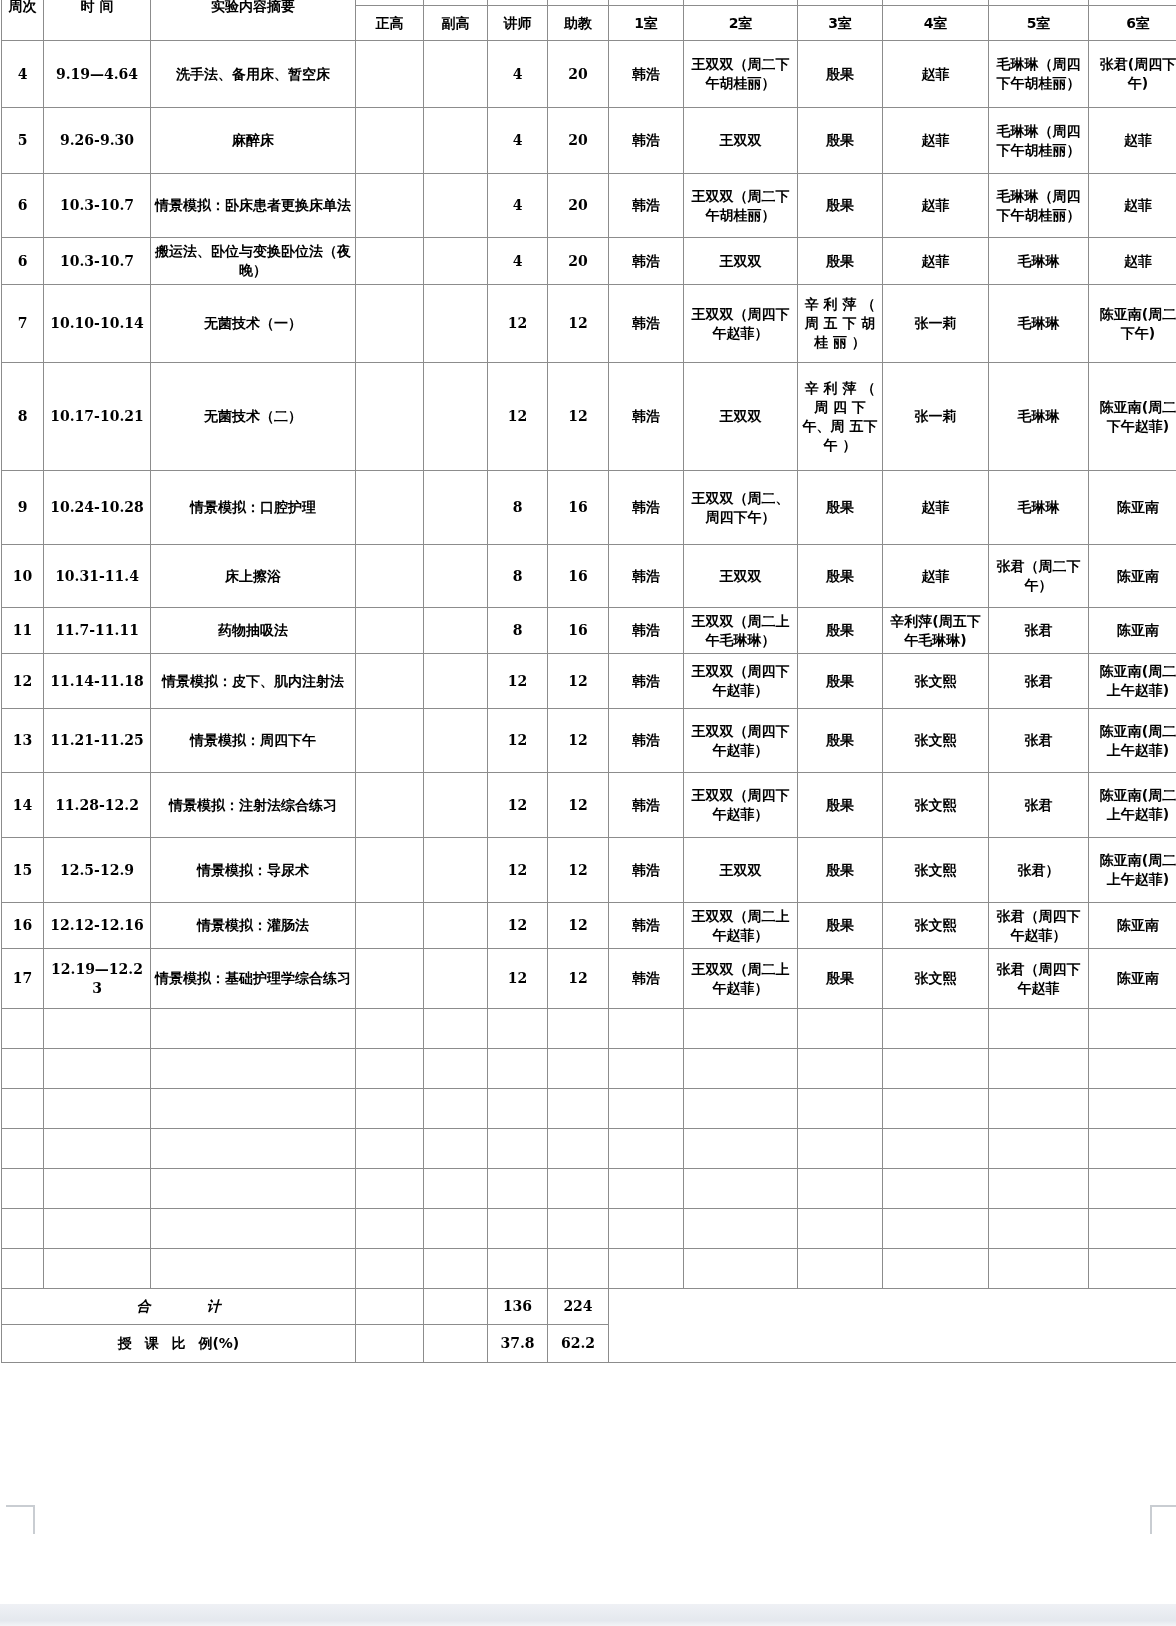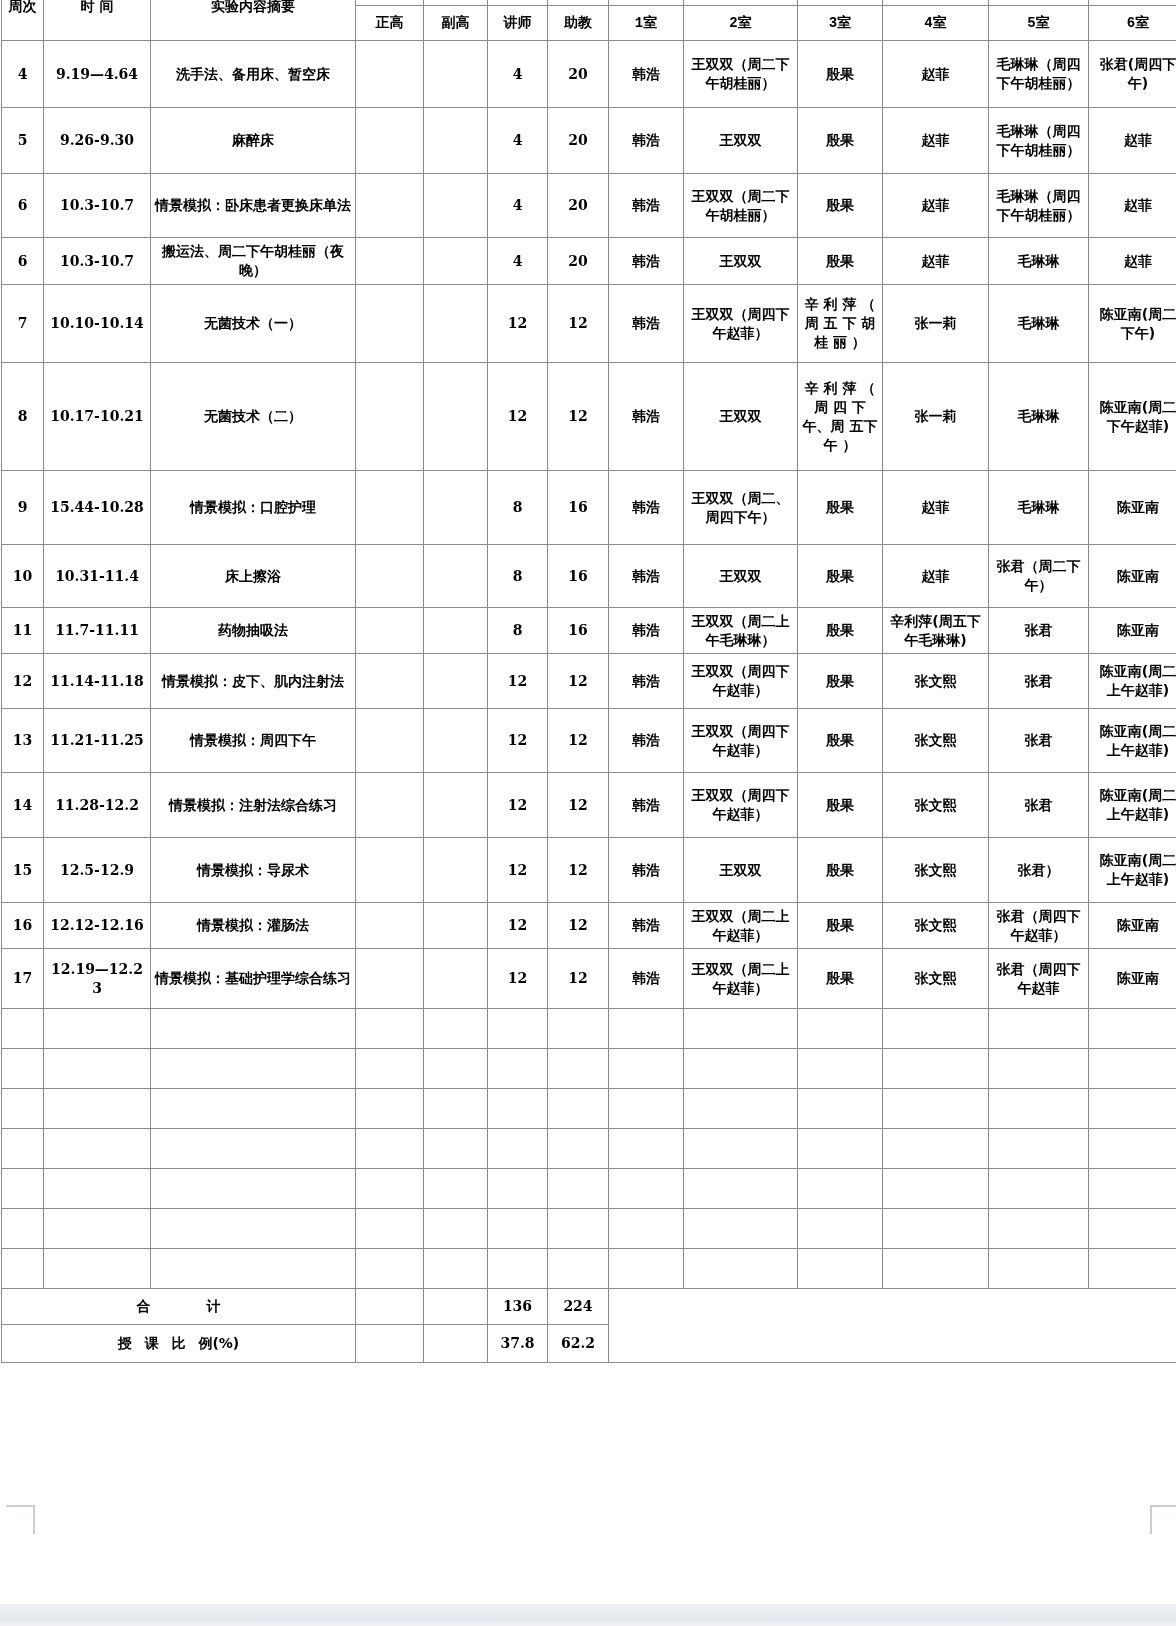--- a/index.html
+++ b/index.html
@@ -2,28 +2,28 @@
 <html><head>
 <meta charset="utf-8">
 <style>
   html,body{margin:0;padding:0;background:#fff;}
   .stage{position:relative;width:1176px;height:1626px;background:#ffffff;overflow:hidden;
          font-family:"DejaVu Sans",sans-serif;color:#000;padding-left:48px;}
   .tablewrap{position:absolute;left:1px;top:-28px;}
   table.sched{border-collapse:collapse;table-layout:fixed;width:1186px;}
   table.sched td{border:1px solid #8c8c8c;padding:0 4px;text-align:center;vertical-align:middle;
                  font-size:14px;font-weight:700;line-height:19px;overflow:hidden;word-break:break-all;}
-  td.hdr{font-size:15px;font-weight:700;font-family:Liberation Mono, monospace;}
+  td.hdr{font-size:15px;font-weight:700;}
   td.mergedhdr{vertical-align:middle;font-size:15px;}
   td.num{font-family:"DejaVu Serif",serif;font-weight:400;font-size:15px;}
   td.content{text-align:left;padding:0 6px;border-radius:23px;}
   td.room{padding:0 8px;}
   td.vtop{vertical-align:top;padding-top:2px;}
   td.vbot{vertical-align:bottom;padding-bottom:3px;}
-  td.totlabel{text-align:left;padding-left:86px;white-space:pre-wrap;font-size:15px;}
+  td.totlabel{text-align:left;padding-left:86px;white-space:pre-wrap;font-size:15px;font-style:italic;}
   td.ratiolabel{text-align:left;padding-left:38px;white-space:pre-wrap;font-size:15px;word-spacing:8px;}
   td.mergearea{border-top:1px solid #8c8c8c;border-bottom:1px solid #8c8c8c;border-left:1px solid #8c8c8c;border-right:0;}
   .corner{position:absolute;width:27px;height:27px;}
   .corner-left{left:6px;top:1505px;border-top:2px solid #c9cdd2;border-right:2px solid #c9cdd2;}
   .corner-right{left:1150px;top:1505px;border-top:2px solid #c9cdd2;border-left:2px solid #c9cdd2;}
   .page-gap{position:absolute;left:0;top:1604px;width:1176px;height:22px;
             background:linear-gradient(#eff1f5,#e4e8ee 75%,#f2f4f7);}
 </style>
 </head>
 <body>
@@ -115,21 +115,21 @@
             <td class="room">韩浩</td>
             <td class="room">王双双（周二下午胡桂丽）</td>
             <td class="room">殷果</td>
             <td class="room">赵菲</td>
             <td class="room">毛琳琳（周四下午胡桂丽）</td>
             <td class="room">赵菲</td>
           </tr>
           <tr style="height: 47px;">
             <td class="num">6</td>
             <td class="num">10.3-10.7</td>
-            <td class="content">搬运法、周二下午胡桂丽（夜晚）</td>
+            <td class="content">搬运法、卧位与变换卧位法（夜晚）</td>
             <td></td>
             <td></td>
             <td class="num">4</td>
             <td class="num">20</td>
             <td class="room">韩浩</td>
             <td class="room">王双双</td>
             <td class="room vtop">殷果</td>
             <td class="room">赵菲</td>
             <td class="room">毛琳琳</td>
             <td class="room">赵菲</td>
@@ -159,21 +159,21 @@
             <td class="num">12</td>
             <td class="room">韩浩</td>
             <td class="room">王双双</td>
             <td class="room">辛 利 萍 （ 周 四 下午、周 五下午 ）</td>
             <td class="room">张一莉</td>
             <td class="room">毛琳琳</td>
             <td class="room">陈亚南(周二下午赵菲)</td>
           </tr>
           <tr style="height: 74px;">
             <td class="num">9</td>
-            <td class="num">15.44-10.28</td>
+            <td class="num">10.24-10.28</td>
             <td class="content">情景模拟：口腔护理</td>
             <td></td>
             <td></td>
             <td class="num">8</td>
             <td class="num">16</td>
             <td class="room">韩浩</td>
             <td class="room">王双双（周二、周四下午）</td>
             <td class="room">殷果</td>
             <td class="room">赵菲</td>
             <td class="room">毛琳琳</td>

